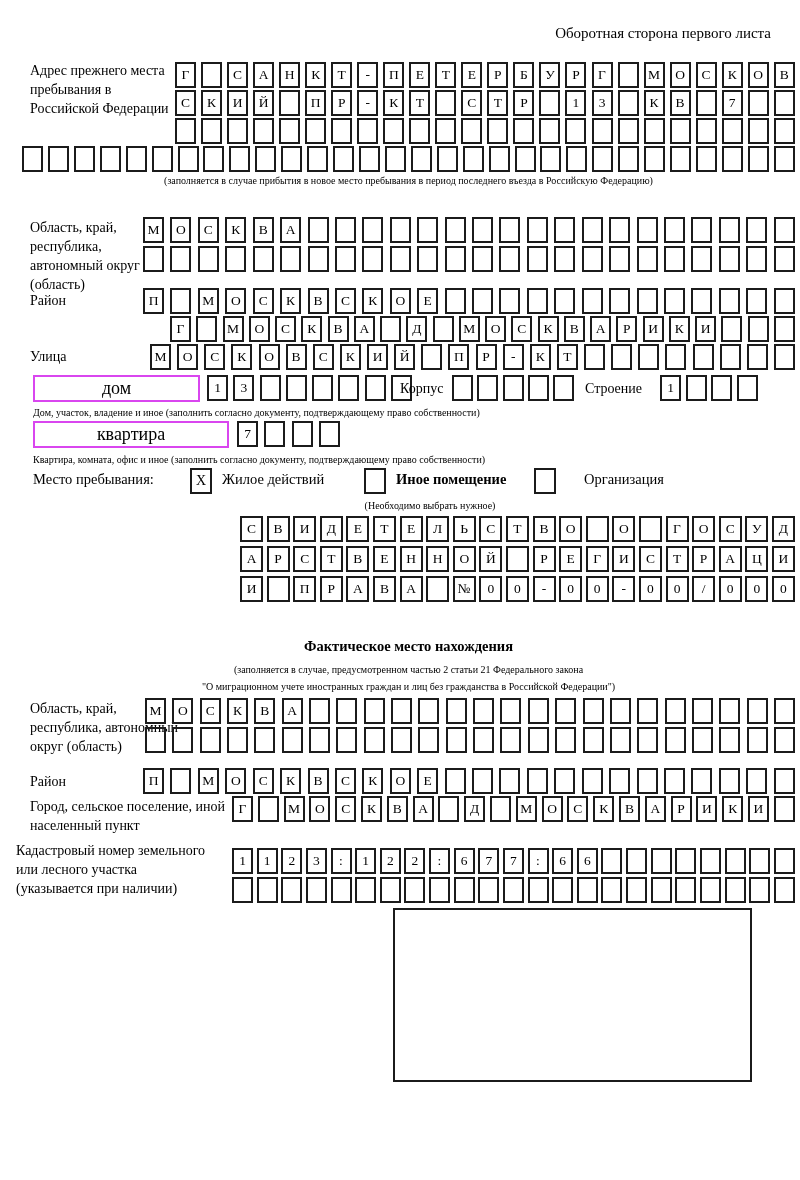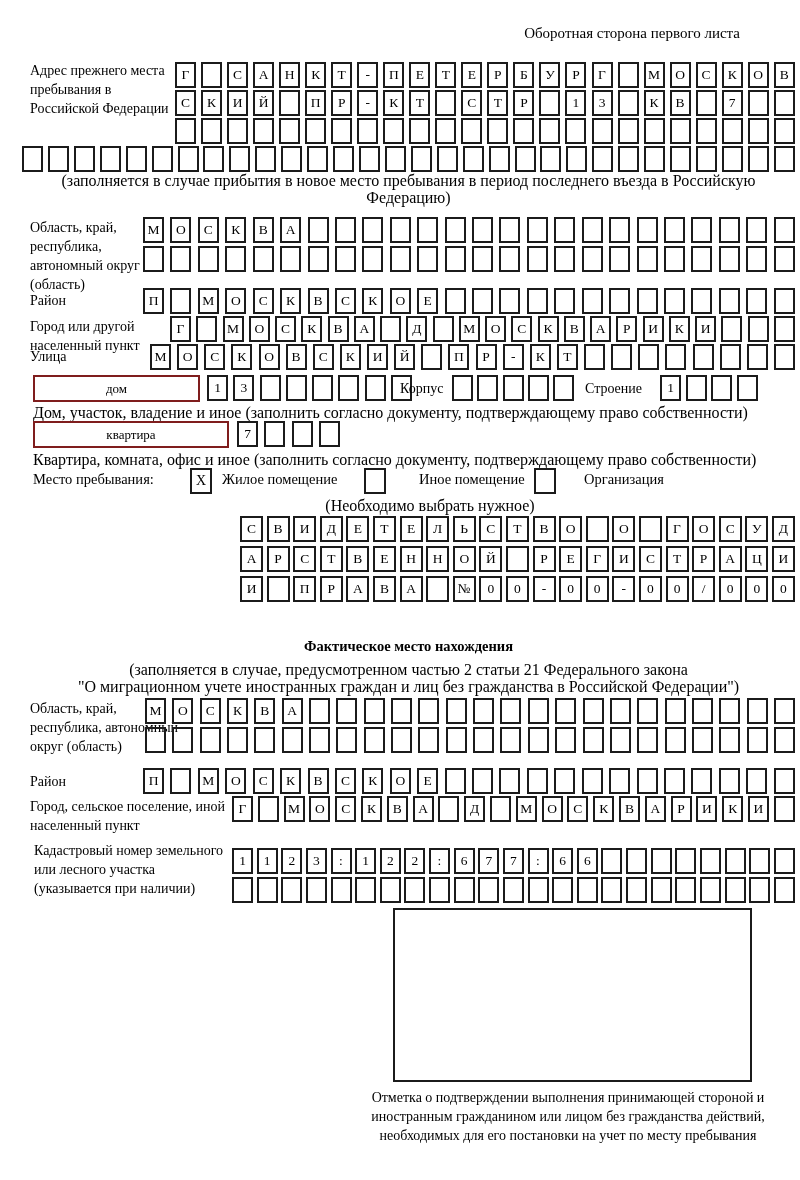--- a/index.html
+++ b/index.html
@@ -5,39 +5,39 @@
   html,body{margin:0;padding:0;background:#ffffff;}
   .page{
     position:relative;
     width:800px;height:1180px;
     background:#ffffff;color:#000;
     font-family:"Liberation Serif","DejaVu Serif",serif;
     overflow:hidden;
   }
   .abs{position:absolute;}
   .lbl{font-size:14px;line-height:19px;}
-  .cap{font-size:16px;line-height:17px;}
+  .cap{font-size:10px;line-height:17px;}
   .hd{font-weight:bold;font-size:15px;}
   .hd2{font-weight:bold;font-size:14.5px;font-family:Liberation Serif, serif;}
   .center{text-align:center;}
-  .right{text-align:right;}
+  .right{text-align:right;padding-left:31px;}
   .cells{display:flex;justify-content:space-between;}
   .cell{
     box-sizing:border-box;flex:0 0 auto;
     width:21px;height:26px;
     border:2px solid #1b1b1b;
     display:flex;align-items:center;justify-content:center;
     font-size:13.5px;
   }
   .doc .cell{width:23px;}
   .fieldbox{
     box-sizing:border-box;height:27px;
-    border:2px solid #7f1d1d;
+    border:2px solid #d946ef;
     display:flex;align-items:center;justify-content:center;
-    font-size:13px;
+    font-size:18px;
   }
   .checkbox{
     box-sizing:border-box;width:22px;height:26px;
     border:2px solid #1b1b1b;
     display:flex;align-items:center;justify-content:center;
     font-size:14px;
   }
   .optlbl{font-size:14.5px;}
   .stampbox{
     box-sizing:border-box;
@@ -240,21 +240,20 @@
       <div class="cell"></div>
       <div class="cell"></div>
       <div class="cell"></div>
       <div class="cell"></div>
       <div class="cell"></div>
       <div class="cell"></div>
       <div class="cell"></div>
       <div class="cell"></div>
     </div>
 
-  <div class="abs lbl" style="top:317px;left:30px;width:145px;">Город или другой населенный пункт</div>
   <div class="abs cells" style="top:316px;left:170px;width:625px;">
       <div class="cell">Г</div>
       <div class="cell"></div>
       <div class="cell">М</div>
       <div class="cell">О</div>
       <div class="cell">С</div>
       <div class="cell">К</div>
       <div class="cell">В</div>
       <div class="cell">А</div>
       <div class="cell"></div>
@@ -335,23 +334,23 @@
   <div class="abs cells" style="top:421px;left:237px;width:103px;">
       <div class="cell">7</div>
       <div class="cell"></div>
       <div class="cell"></div>
       <div class="cell"></div>
     </div>
   <div class="abs cap" style="top:451px;left:33px;width:740px;">Квартира, комната, офис и иное (заполнить согласно документу, подтверждающему право собственности)</div>
 
   <div class="abs optlbl" style="top:471px;left:33px;">Место пребывания:</div>
   <div class="abs checkbox" style="top:468px;left:190px;">X</div>
-  <div class="abs optlbl" style="top:471px;left:222px;">Жилое помещение</div>
+  <div class="abs optlbl" style="top:471px;left:222px;">Жилое действий</div>
   <div class="abs checkbox" style="top:468px;left:364px;"></div>
-  <div class="abs optlbl" style="top:471px;left:419px;">Иное помещение</div>
+  <div class="abs optlbl" style="top:471px;left:396px;font-weight:bold;">Иное помещение</div>
   <div class="abs checkbox" style="top:468px;left:534px;"></div>
   <div class="abs optlbl" style="top:471px;left:584px;">Организация</div>
   <div class="abs cap center" style="top:497px;left:240px;width:380px;">(Необходимо выбрать нужное)</div>
 
   <div class="abs cells doc" style="top:516px;left:240px;width:555px;">
       <div class="cell">С</div>
       <div class="cell">В</div>
       <div class="cell">И</div>
       <div class="cell">Д</div>
       <div class="cell">Е</div>
@@ -524,21 +523,21 @@
       <div class="cell">К</div>
       <div class="cell">В</div>
       <div class="cell">А</div>
       <div class="cell">Р</div>
       <div class="cell">И</div>
       <div class="cell">К</div>
       <div class="cell">И</div>
       <div class="cell"></div>
     </div>
 
-  <div class="abs lbl" style="top:841px;left:34px;width:200px;">Кадастровый номер земельного или лесного участка (указывается при наличии)</div>
+  <div class="abs lbl" style="top:841px;left:16px;width:200px;">Кадастровый номер земельного или лесного участка (указывается при наличии)</div>
   <div class="abs cells" style="top:848px;left:232px;width:563px;">
       <div class="cell">1</div>
       <div class="cell">1</div>
       <div class="cell">2</div>
       <div class="cell">3</div>
       <div class="cell">:</div>
       <div class="cell">1</div>
       <div class="cell">2</div>
       <div class="cell">2</div>
       <div class="cell">:</div>
@@ -577,15 +576,14 @@
       <div class="cell"></div>
       <div class="cell"></div>
       <div class="cell"></div>
       <div class="cell"></div>
       <div class="cell"></div>
       <div class="cell"></div>
       <div class="cell"></div>
     </div>
 
   <div class="abs stampbox" style="top:908px;left:393px;width:359px;height:174px;"></div>
-  <div class="abs center" style="top:1088px;left:363px;width:410px;font-size:14px;line-height:19px;">Отметка о подтверждении выполнения принимающей стороной и иностранным гражданином или лицом без гражданства действий, необходимых для его постановки на учет по месту пребывания</div>
 
 </div>
 
 </body></html>

